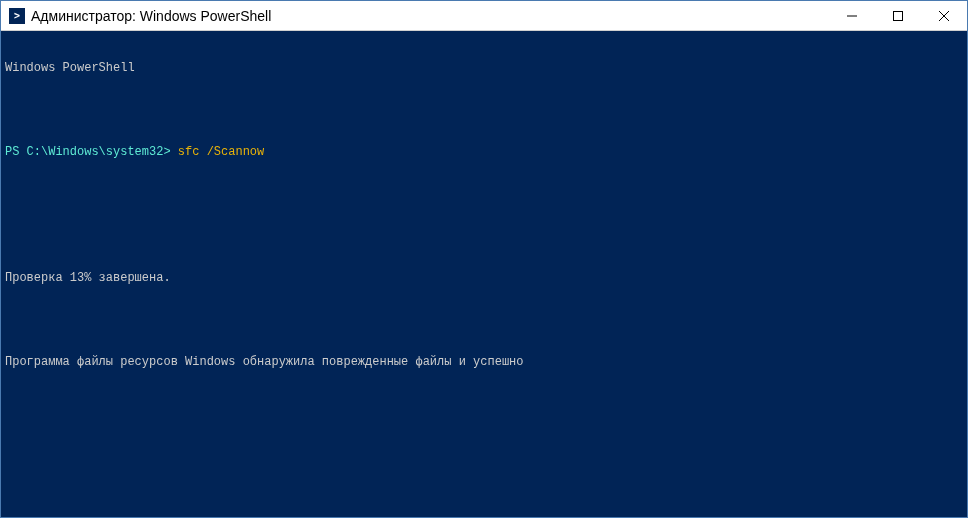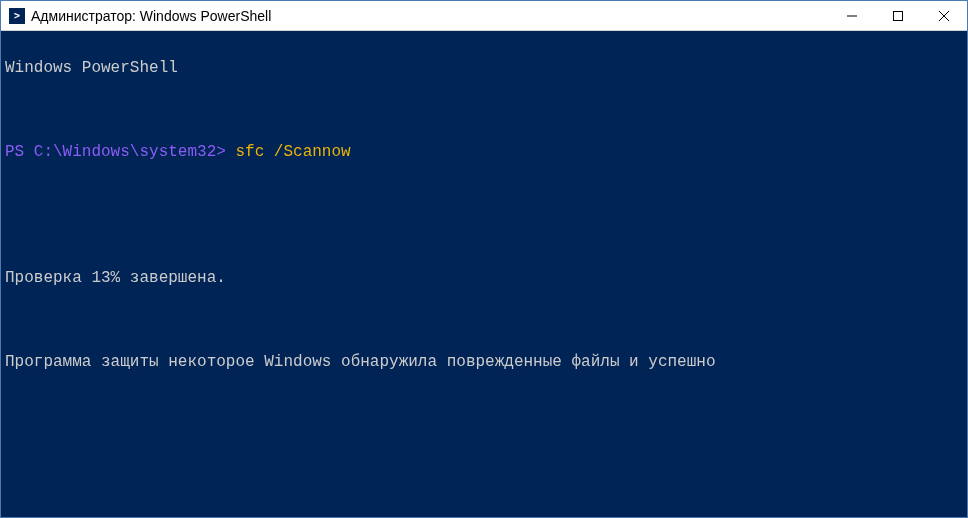--- a/index.html
+++ b/index.html
@@ -65,32 +65,32 @@
     }
     .window-control svg {
       width: 10px;
       height: 10px;
     }
     .terminal {
       flex: 1;
       background: #012456;
       color: #cccccc;
       font-family: Consolas, 'Courier New', monospace;
-      font-size: 16px;
+      font-size: 12px;
       line-height: 14px;
       padding: 2px 4px;
       overflow: hidden;
       white-space: pre-wrap;
       position: relative;
     }
     .terminal-line {
       min-height: 14px;
     }
     .prompt {
-      color: #8b5cf6;
+      color: #5eead4;
     }
     .command {
       color: #eab308;
     }
   </style>
 </head>
 <body>
 
 <div class="window">
   <div class="titlebar">
@@ -116,21 +116,21 @@
     </div>
   </div>
   <div class="terminal">
     <div class="terminal-line">Windows PowerShell</div>
     <div class="terminal-line">&nbsp;</div>
     <div class="terminal-line"><span class="prompt">PS C:\Windows\system32&gt; </span><span class="command">sfc /Scannow</span></div>
     <div class="terminal-line">&nbsp;</div>
     <div class="terminal-line">&nbsp;</div>
     <div class="terminal-line">Проверка 13% завершена.</div>
     <div class="terminal-line">&nbsp;</div>
-    <div class="terminal-line">Программа защиты некоторое Windows обнаружила поврежденные файлы и успешно</div>
+    <div class="terminal-line">Программа файлы ресурсов Windows обнаружила поврежденные файлы и успешно</div>
     
     
     
     
     
     
     
   </div>
 </div>
 

